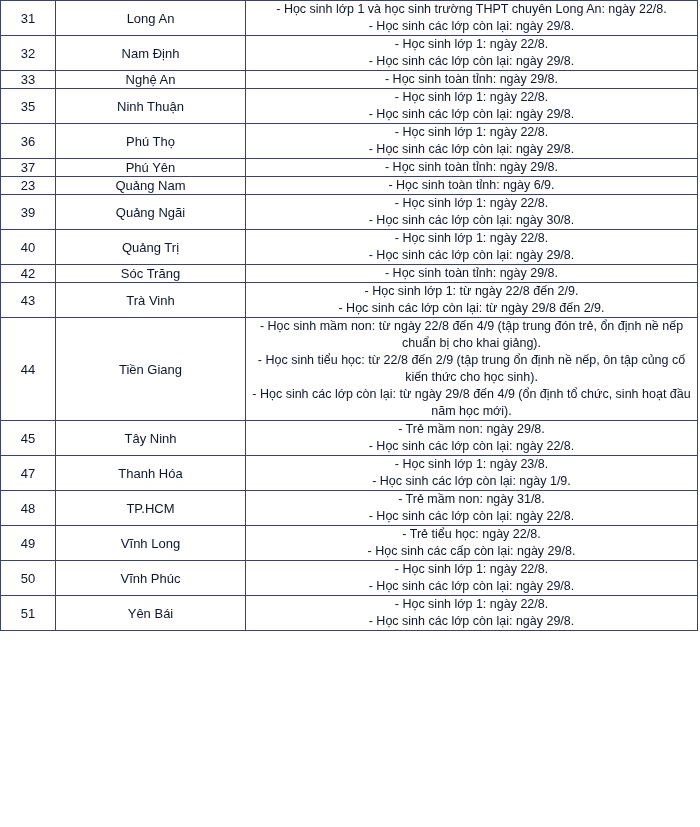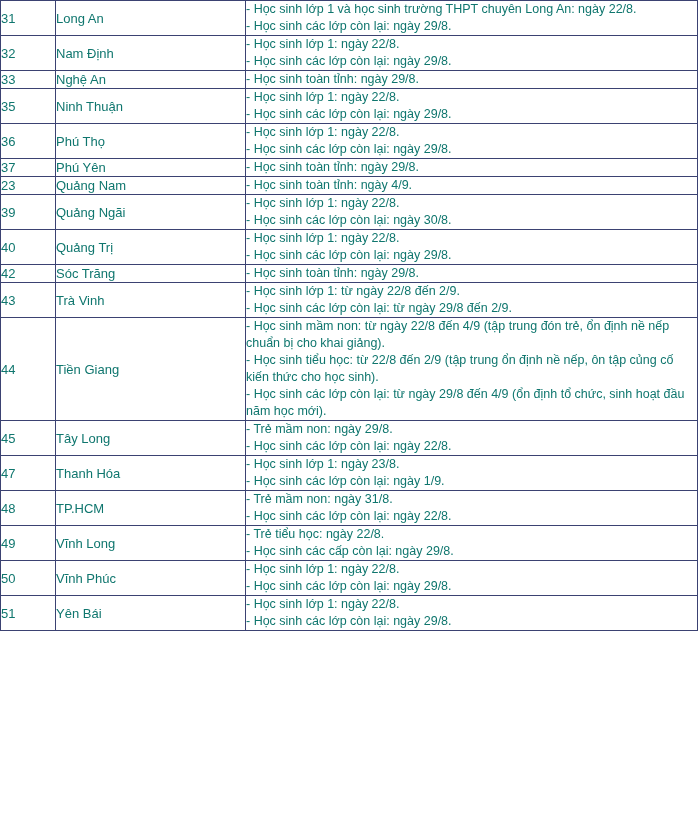--- a/index.html
+++ b/index.html
@@ -11,21 +11,22 @@
     width: 700px;
     height: 827px;
     overflow: hidden;
     font-family: "Liberation Sans", sans-serif;
   }
 
   #schedule-table {
     width: 697px;
     border-collapse: collapse;
     table-layout: fixed;
-    color: #0f766e;
+    color: #0f172a;
+    text-align: center;
   }
 
   #schedule-table col.col-index { width: 55px; }
   #schedule-table col.col-province { width: 190px; }
   #schedule-table col.col-detail { width: 452px; }
 
   #schedule-table td {
     border: 1px solid #3b4272;
     vertical-align: middle;
     padding: 0;
@@ -115,21 +116,21 @@
         <td class="cell-index">37</td>
         <td class="cell-province">Phú Yên</td>
         <td class="cell-detail">
           <span class="detail-line">- Học sinh toàn tỉnh: ngày 29/8.</span>
         </td>
       </tr>
       <tr>
         <td class="cell-index">23</td>
         <td class="cell-province">Quảng Nam</td>
         <td class="cell-detail">
-          <span class="detail-line">- Học sinh toàn tỉnh: ngày 4/9.</span>
+          <span class="detail-line">- Học sinh toàn tỉnh: ngày 6/9.</span>
         </td>
       </tr>
       <tr>
         <td class="cell-index">39</td>
         <td class="cell-province">Quảng Ngãi</td>
         <td class="cell-detail">
           <span class="detail-line">- Học sinh lớp 1: ngày 22/8.</span>
           <span class="detail-line">- Học sinh các lớp còn lại: ngày 30/8.</span>
         </td>
       </tr>
@@ -160,21 +161,21 @@
         <td class="cell-index">44</td>
         <td class="cell-province">Tiền Giang</td>
         <td class="cell-detail">
           <span class="detail-line">- Học sinh mầm non: từ ngày 22/8 đến 4/9 (tập trung đón trẻ, ổn định nề nếp chuẩn bị cho khai giảng).</span>
           <span class="detail-line">- Học sinh tiểu học: từ 22/8 đến 2/9 (tập trung ổn định nề nếp, ôn tập củng cố kiến thức cho học sinh).</span>
           <span class="detail-line">- Học sinh các lớp còn lại: từ ngày 29/8 đến 4/9 (ổn định tổ chức, sinh hoạt đầu năm học mới).</span>
         </td>
       </tr>
       <tr>
         <td class="cell-index">45</td>
-        <td class="cell-province">Tây Long</td>
+        <td class="cell-province">Tây Ninh</td>
         <td class="cell-detail">
           <span class="detail-line">- Trẻ mầm non: ngày 29/8.</span>
           <span class="detail-line">- Học sinh các lớp còn lại: ngày 22/8.</span>
         </td>
       </tr>
       <tr>
         <td class="cell-index">47</td>
         <td class="cell-province">Thanh Hóa</td>
         <td class="cell-detail">
           <span class="detail-line">- Học sinh lớp 1: ngày 23/8.</span>

